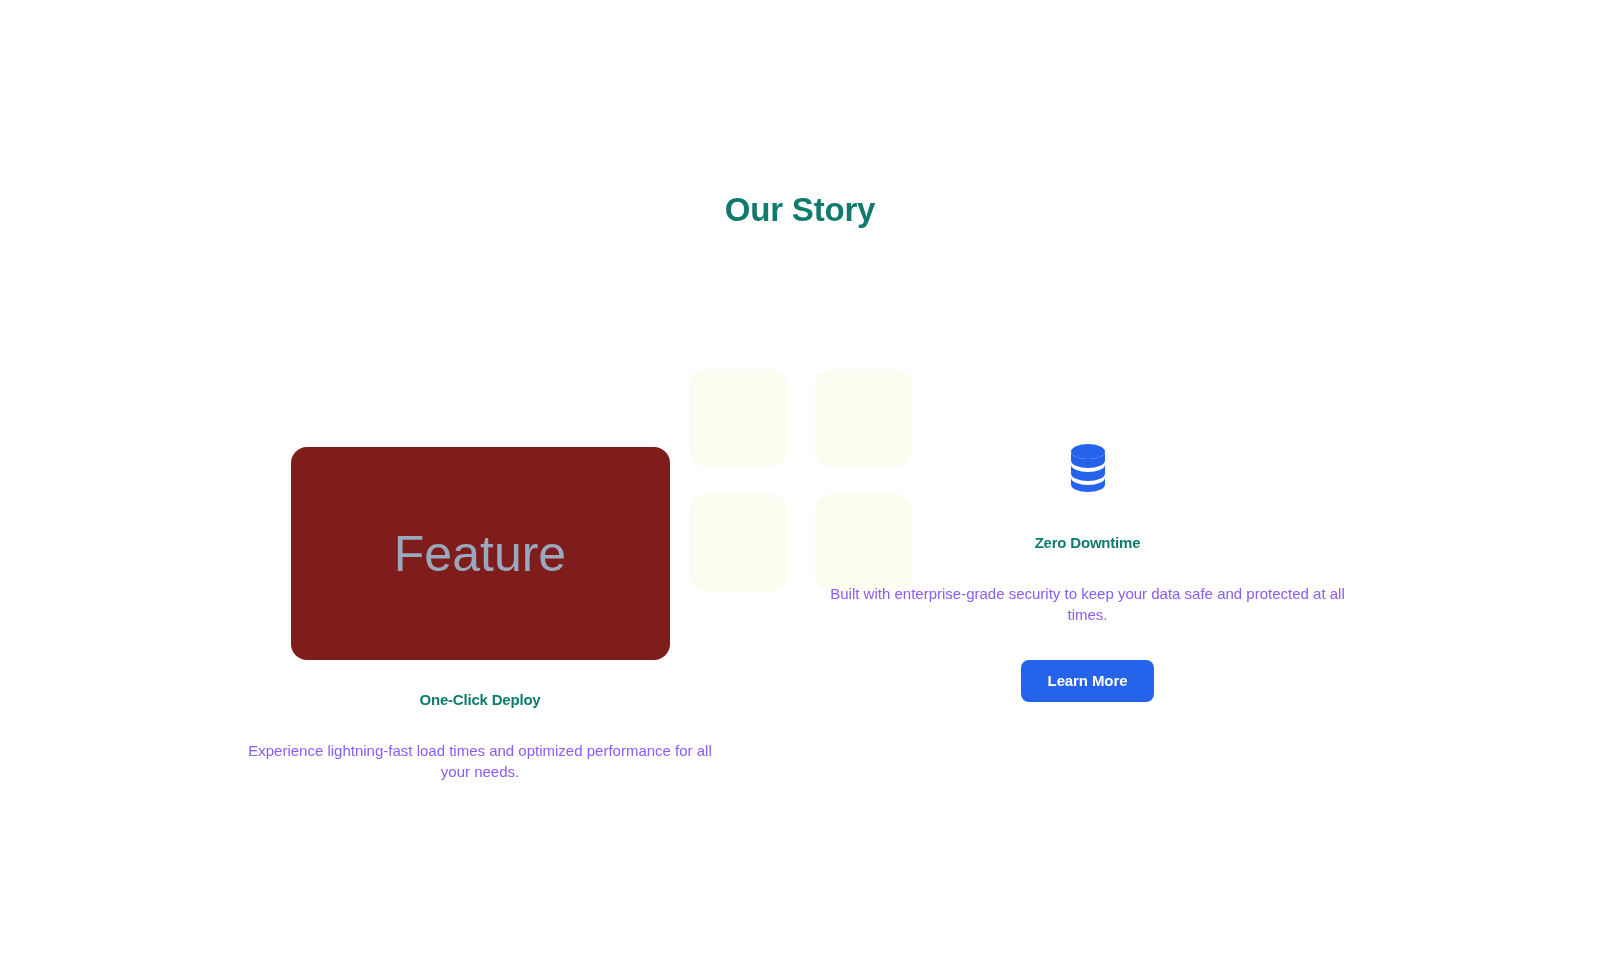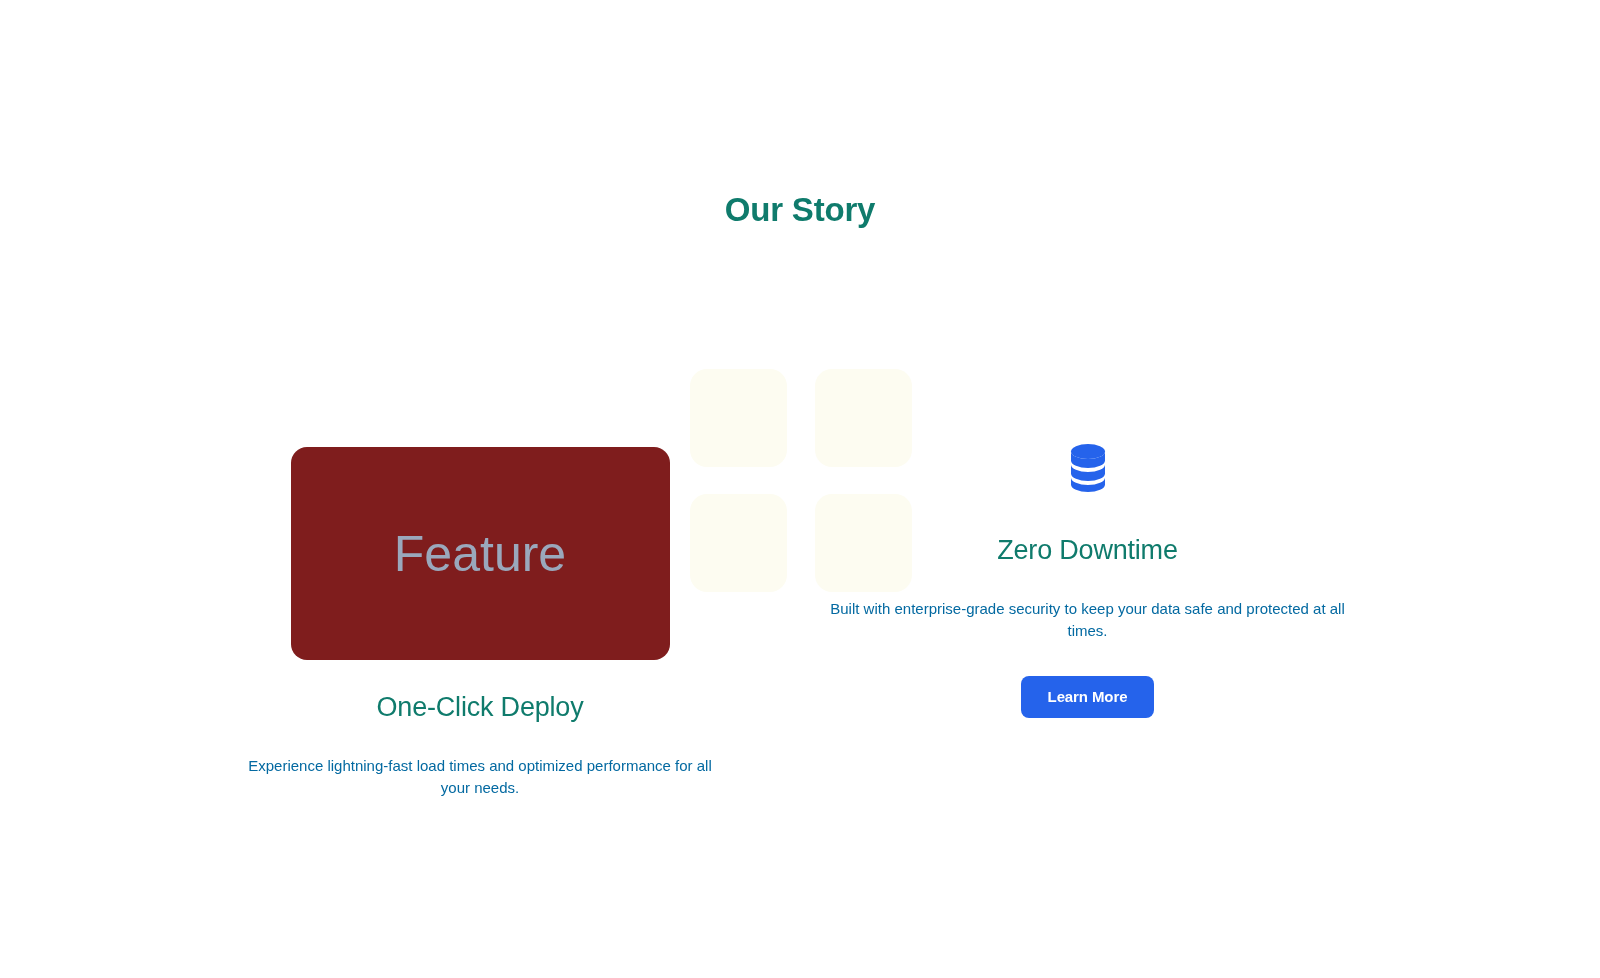--- a/index.html
+++ b/index.html
@@ -107,39 +107,39 @@
   
   .feature-icon {
     width: 56px;
     height: 56px;
     margin: 0 auto;
     display: block;
   }
 
   .feature-title {
     margin: 0;
-    font-size: 27px;
-    font-weight: 400;
+    font-size: 15px;
+    font-weight: 700;
     color: #0f7b6c;
     letter-spacing: -0.2px;
     line-height: 1.3;
     text-align: center;
   }
   .feature-col.left .feature-title {
     padding-top: 30px;
   }
   .feature-col.right .feature-title {
     padding-top: 37px;
   }
 
   .feature-desc {
     margin: 0;
     font-size: 15px;
     font-weight: 400;
-    color: #0369a1;
+    color: #8b5cf6;
     line-height: 1.45;
   }
   .feature-col.left .feature-desc {
     padding-top: 30px;
     width: 480px;
   }
   .feature-col.right .feature-desc {
     padding-top: 30px;
     width: 535px;
   }

